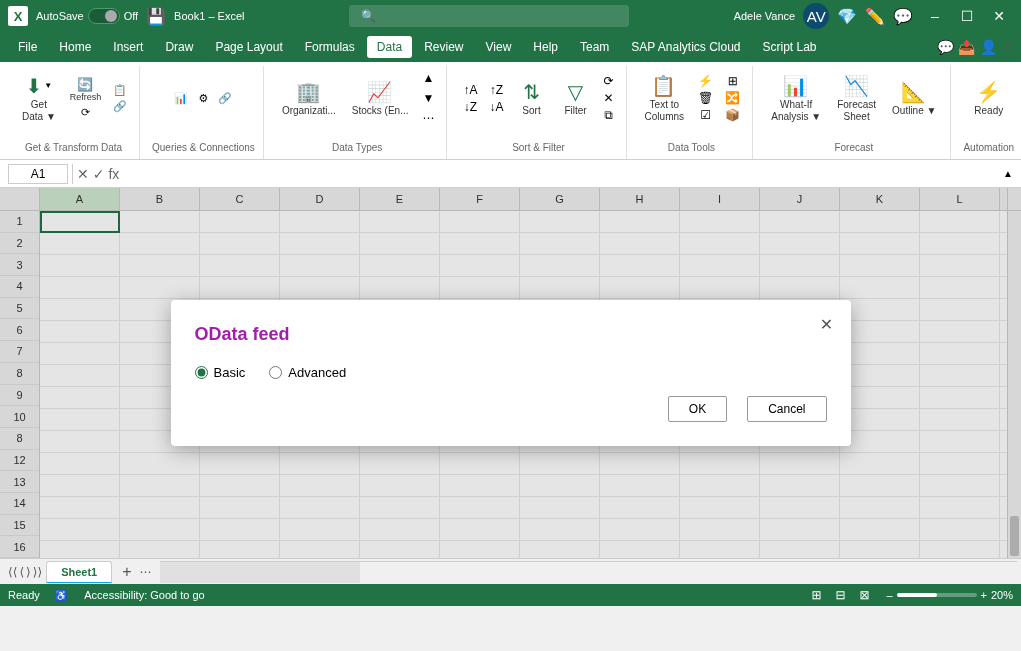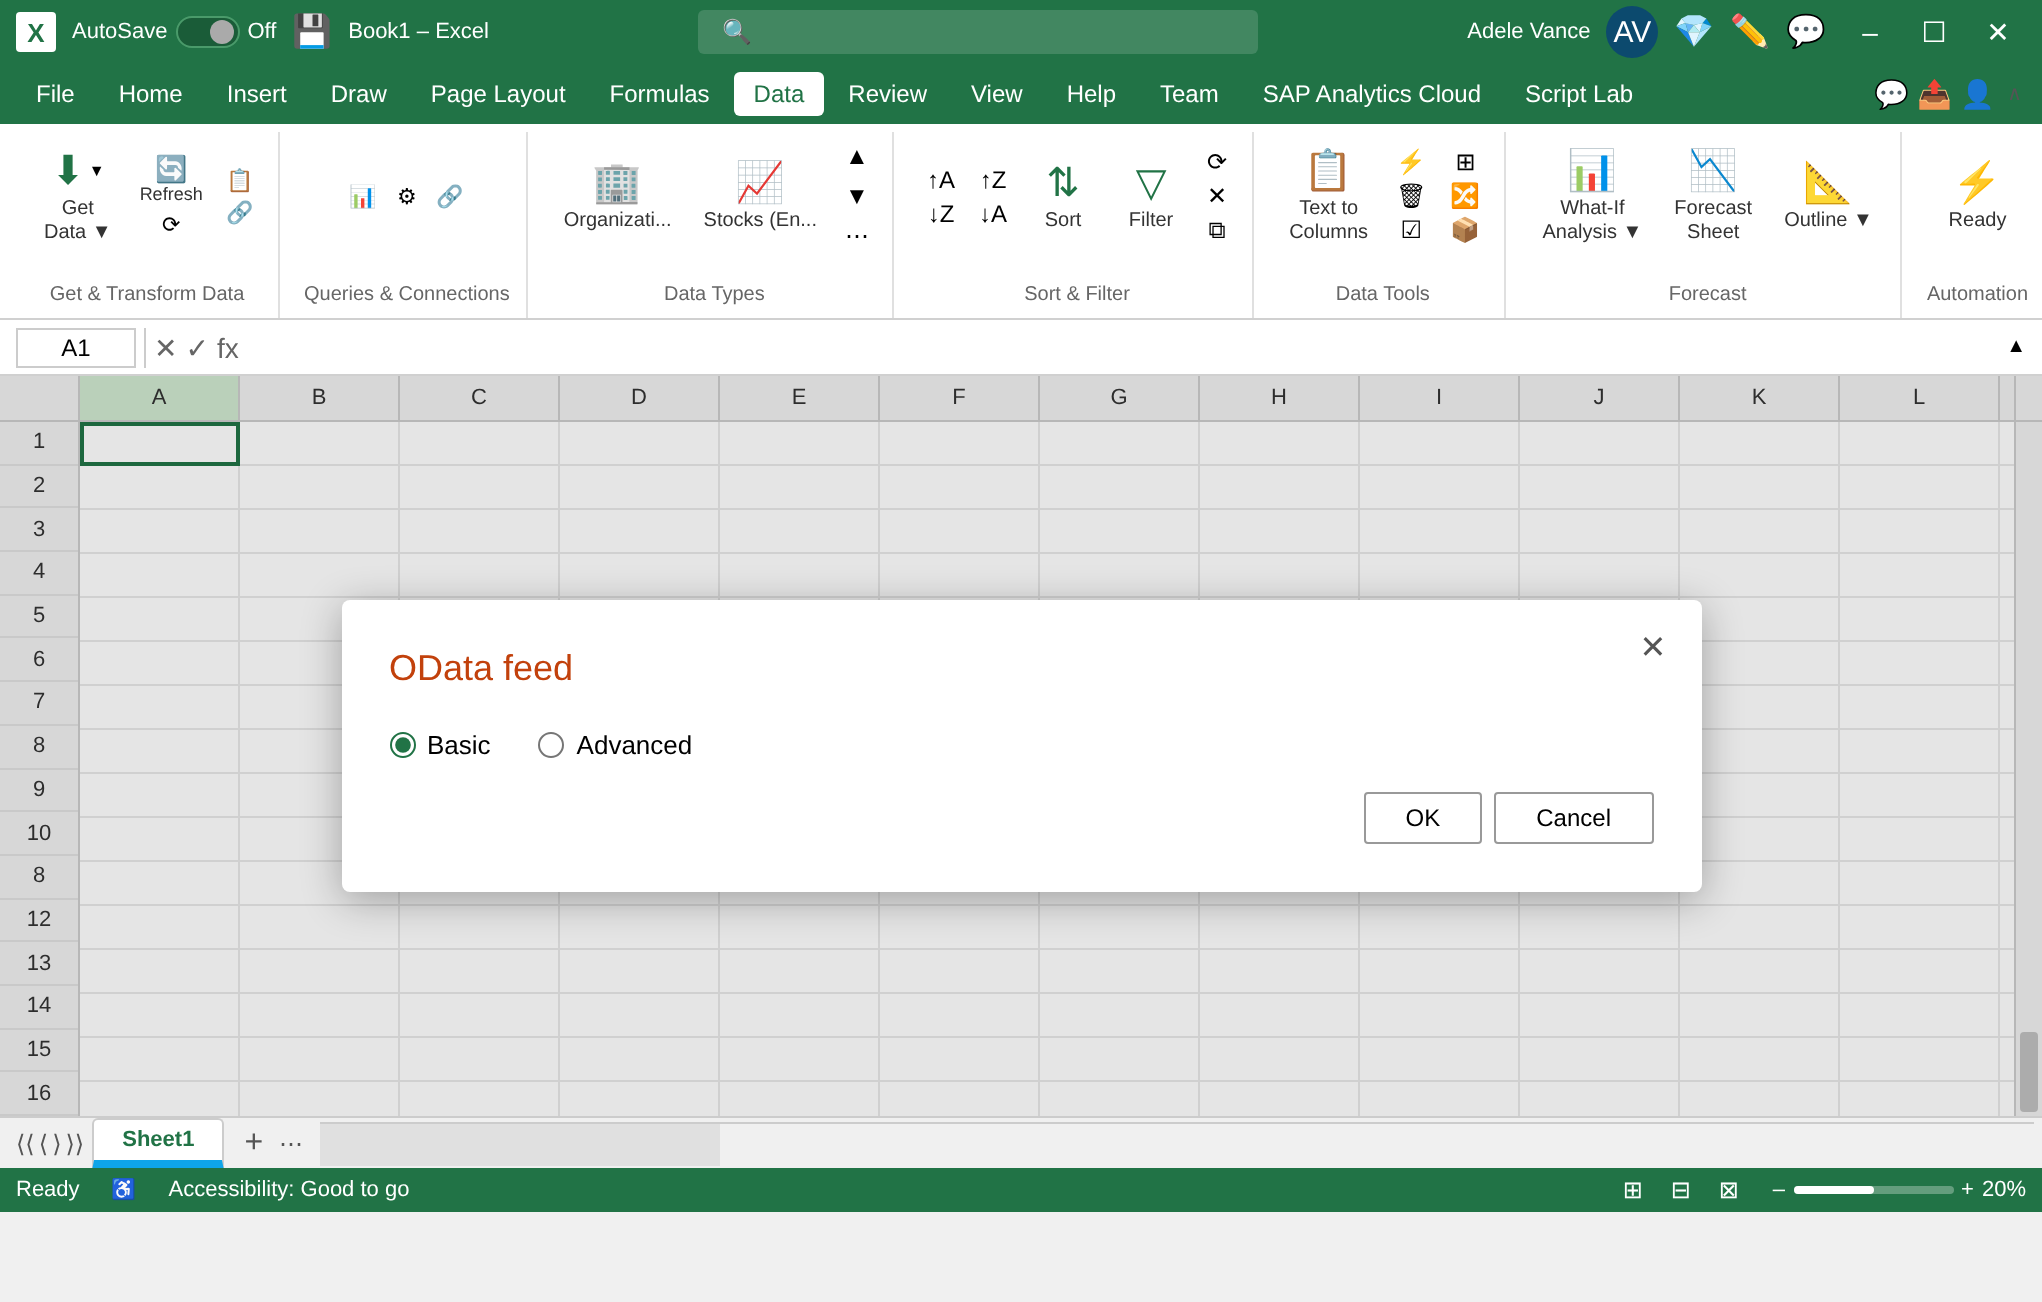--- a/index.html
+++ b/index.html
@@ -71,35 +71,35 @@
     .status-right { display: flex; align-items: center; gap: 12px; }
     .view-buttons { display: flex; gap: 4px; }
     .view-btn { width: 20px; height: 16px; display: flex; align-items: center; justify-content: center; cursor: pointer; font-size: 12px; }
     .zoom-bar { display: flex; align-items: center; gap: 4px; }
 
     
     .sheet-tabs-bar { display: flex; align-items: center; background: #f0f0f0; border-top: 1px solid #ccc; height: 26px; padding: 0 4px; gap: 0; }
     .sheet-nav { display: flex; gap: 2px; color: #555; font-size: 12px; padding: 0 4px; }
     .sheet-nav-btn { cursor: pointer; }
     .sheet-tab { padding: 4px 14px; background: white; border: 1px solid #ccc; border-bottom: none; border-radius: 3px 3px 0 0; font-size: 11px; cursor: pointer; margin-right: 2px; }
-    .sheet-tab.active { background: white; border-bottom: 5px solid #0ea5e9; color: #217346; font-weight: bold; }
+    .sheet-tab.active { background: white; border-bottom: 1px solid #0ea5e9; color: #217346; font-weight: bold; }
     .add-sheet { padding: 2px 8px; font-size: 16px; cursor: pointer; color: #555; }
     .sheet-options { margin-left: auto; color: #555; font-size: 12px; cursor: pointer; }
 
     
     .modal-overlay { position: absolute; top: 0; left: 0; right: 0; bottom: 0; background: rgba(0,0,0,0.1); display: flex; align-items: center; justify-content: center; z-index: 100; }
     .modal { background: white; border-radius: 4px; box-shadow: 0 4px 20px rgba(0,0,0,0.3); width: 680px; padding: 24px; position: relative; }
-    .modal-title { font-size: 18px; font-weight: 400; color: #c2410c; margin-bottom: 20px; }
+    .modal-title { font-size: 18px; font-weight: 700; color: #a21caf; margin-bottom: 20px; }
     .modal-close { position: absolute; top: 12px; right: 12px; cursor: pointer; font-size: 16px; color: #555; background: none; border: none; width: 24px; height: 24px; display: flex; align-items: center; justify-content: center; }
     .radio-group { display: flex; gap: 24px; margin-bottom: 16px; }
     .radio-label { display: flex; align-items: center; gap: 6px; cursor: pointer; font-size: 13px; }
     .radio-label input[type=radio] { accent-color: #217346; }
     .field-label { font-size: 13px; margin-bottom: 6px; color: #333; }
     .url-input { width: 100%; border: 1px solid #ccc; padding: 6px 10px; font-size: 12px; border-radius: 2px; outline: none; color: #333; }
-    .modal-footer { display: flex; justify-content: flex-end; gap: 6px; margin-top: 15px; }
+    .modal-footer { display: flex; justify-content: flex-end; gap: 20px; margin-top: 15px; }
     .btn-ok { background: white; border: 1px solid #999; padding: 5px 20px; cursor: pointer; font-size: 12px; border-radius: 2px; }
     .btn-cancel { background: white; border: 1px solid #999; padding: 5px 20px; cursor: pointer; font-size: 12px; border-radius: 2px; }
 
     .collapse-btn { font-size: 10px; color: #555; cursor: pointer; padding: 2px; }
   </style>
 </head>
 <body>
 
 <div class="title-bar">
   <div class="title-bar-left">

